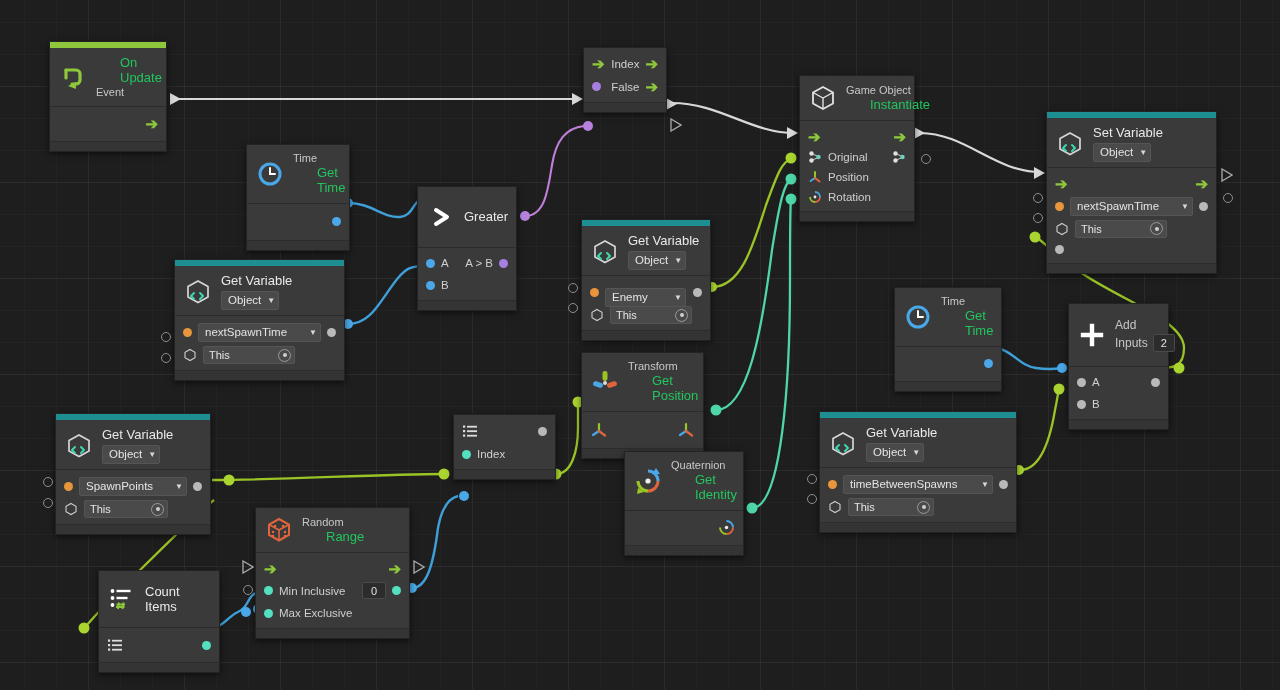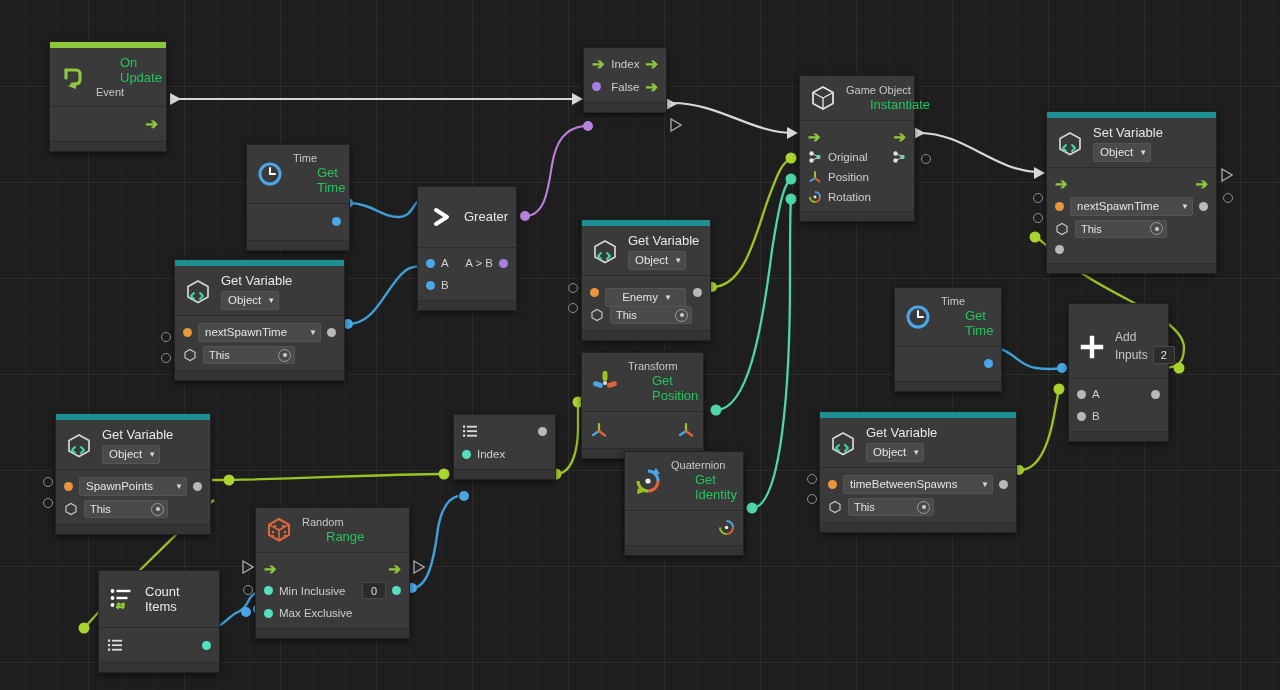--- a/index.html
+++ b/index.html
@@ -443,21 +443,21 @@
         <span class="ddl" style="align-self:flex-start;">
           <span>Object</span>
           <span class="caret">▼</span>
         </span>
       </span>
     </div>
     <div class="body">
       <div class="row" style="height:24px;">
         <span class="left">
           <span class="dot orange"></span>
-          <span class="ddl" style="width:70px;justify-content:center;margin-top:10px;">
+          <span class="ddl" style="width:70px;justify-content:space-between;margin-top:10px;">
             <span>Enemy</span>
             <span class="caret">▼</span>
           </span>
         </span>
         <span class="right">
             <span class="dot grey"></span>
           </span>
       </div>
       <div class="row" style="height:22px;">
         <span class="left">
@@ -567,21 +567,21 @@
     </div>
     <div class="body">
       <div class="row" style="height:26px;justify-content:flex-end;">
         <span class="dot blue"></span>
       </div>
     </div>
     <div class="foot"></div>
   </div>
 
   <div class="node" style="left:1068px;top:303px;width:101px;">
-    <div class="head" style="height:48px;margin-top:12px;">
+    <div class="head" style="height:48px;">
       <span class="ic">
         <svg width="28" height="28" viewBox="0 0 28 28">
           <path d="M14 5 L14 23 M5 14 L23 14" stroke="#ffffff" stroke-width="4.4" stroke-linecap="square"></path>
         </svg>
       </span>
       <span class="titles" style="gap:2px;">
         <span class="t-sub" style="font-size:12px;">Add</span>
         <span style="display:flex;align-items:center;gap:5px;">
           <span class="t-sub" style="font-size:12px;">Inputs</span>
           <span class="inputs-badge">

